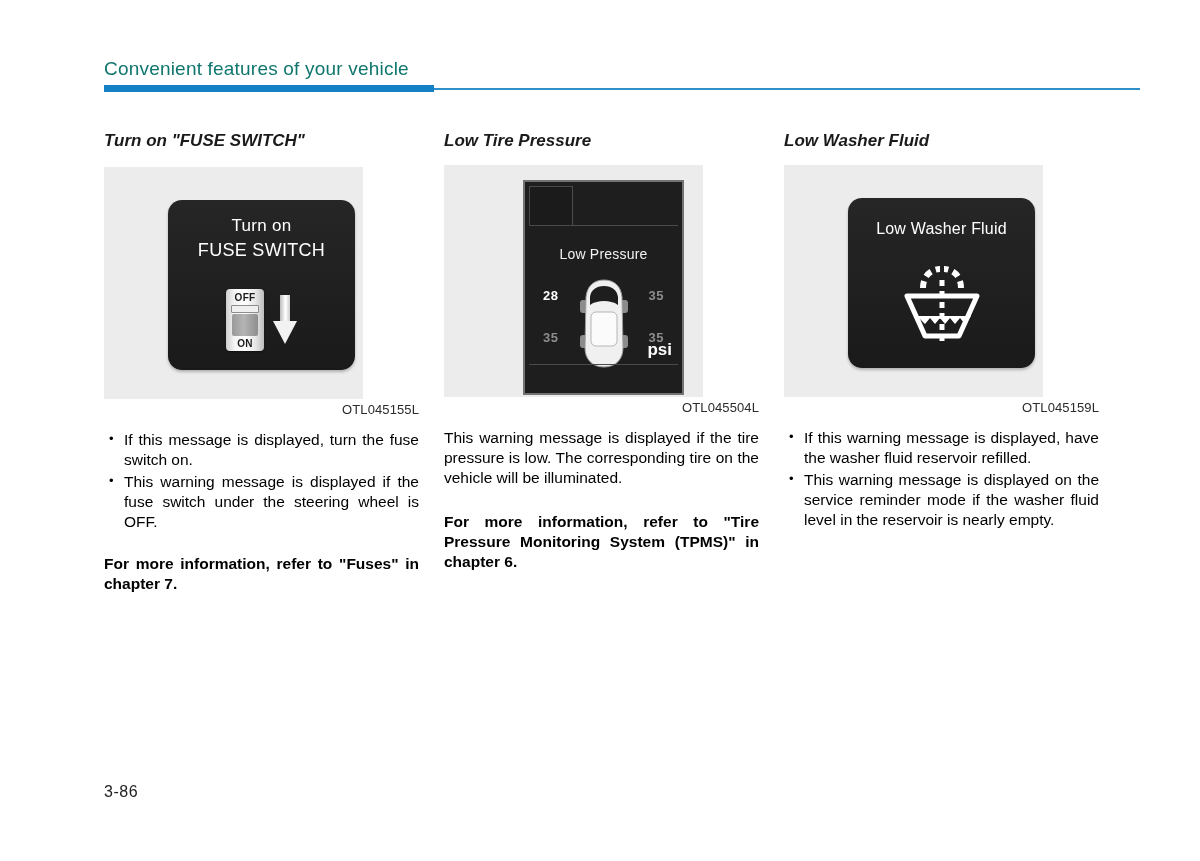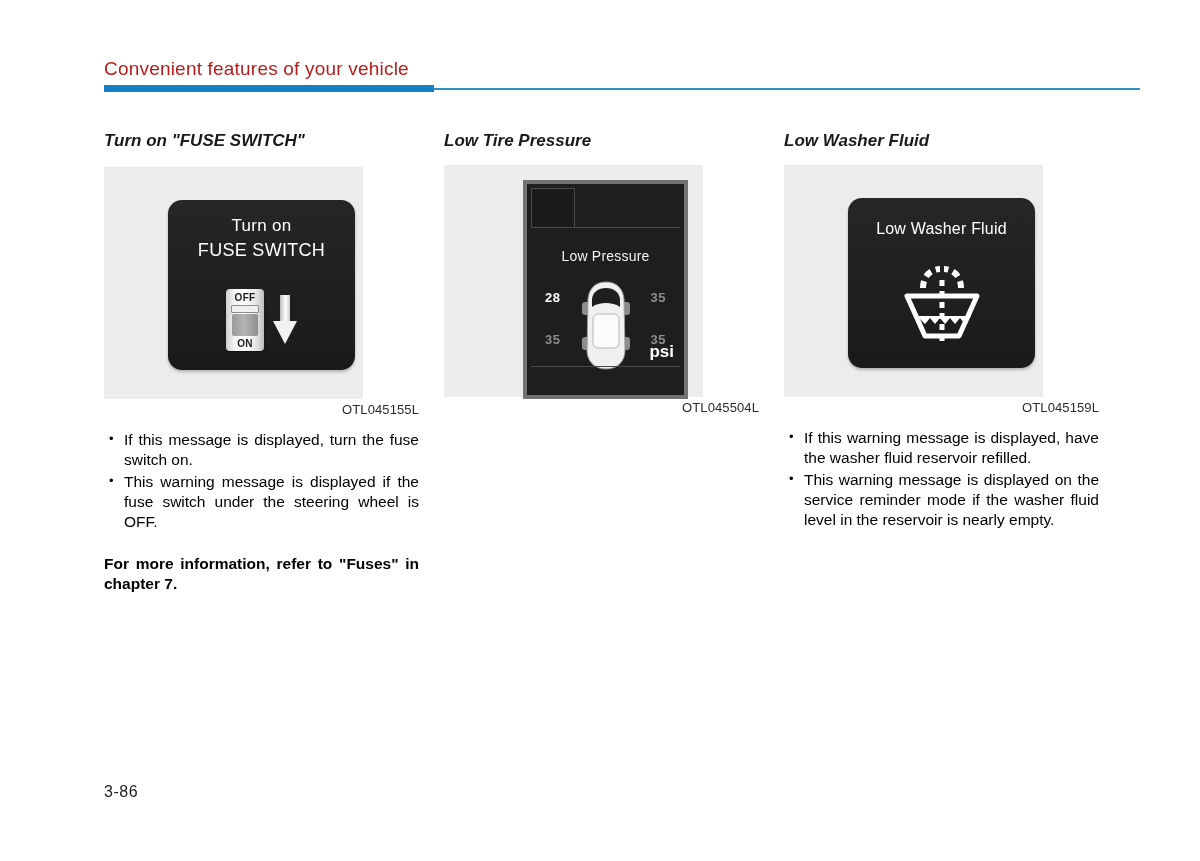--- a/index.html
+++ b/index.html
@@ -20,21 +20,21 @@
   .page-header {
     position: absolute;
     left: 0; top: 0;
     width: 1200px;
   }
   .header-title {
     position: absolute;
     left: 104px;
     top: 58px;
     font-size: 19px;
-    color: #b91c1c;
+    color: #0f766e;
     letter-spacing: .2px;
     white-space: nowrap;
   }
   .header-bar-thick {
     position: absolute;
     left: 104px;
     top: 85px;
     width: 330px;
     height: 7px;
     background: #1581c4;
@@ -187,21 +187,21 @@
     border-top: 23px solid #f2f2f2;
   }
 
   
   .lcd-tpms {
     left: 79px;
     top: 15px;
     width: 157px;
     height: 211px;
     background: #1e1e1e;
-    border: 4px solid #737373;
+    border: 2px solid #737373;
   }
   .tpms-topbox {
     position: absolute;
     left: 4px; top: 4px;
     width: 42px; height: 38px;
     border: 1px solid #4a4a4a;
     background: #1b1b1b;
   }
   .tpms-divider-top {
     position: absolute;
@@ -409,20 +409,26 @@
             </svg>
           </div>
         </div>
 
         <div class="tpms-unit">psi</div>
         <div class="tpms-divider-bottom"></div>
       </div>
     </div>
     <div class="figure-caption">OTL045504L</div>
 
+    <div class="body-copy">
+      <p class="plain-para">This warning message is displayed if the tire pressure is low. The corresponding tire on the vehicle will be illuminated.</p>
+      <div class="note-block">
+        <p class="note-para">For more information, refer to "Tire Pressure Monitoring System (TPMS)" in chapter 6.</p>
+      </div>
+    </div>
   </div>
 
   <div class="col col-3">
     <h2 class="col-heading">Low Washer Fluid</h2>
 
     <div class="figure">
       <div class="lcd lcd-washer">
         <div class="washer-title">Low Washer Fluid</div>
         <div class="washer-icon">
           <svg width="98" height="78" viewBox="0 0 98 78">

